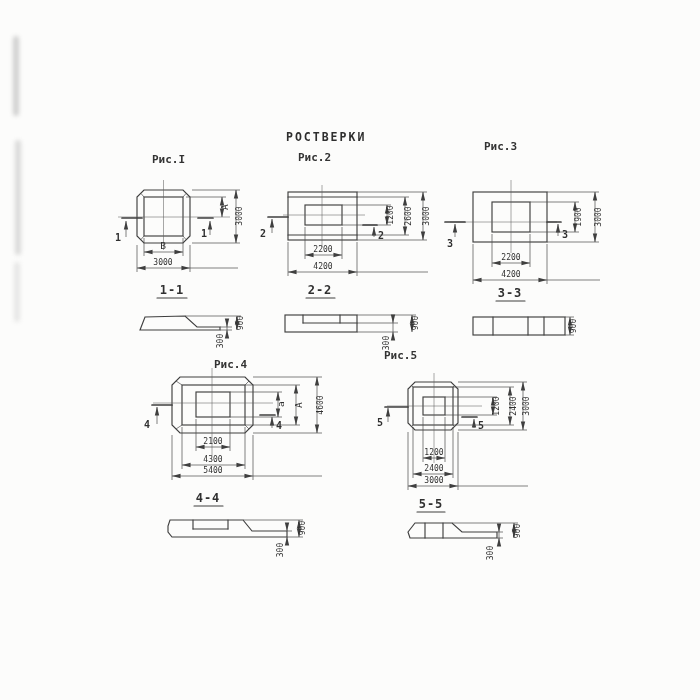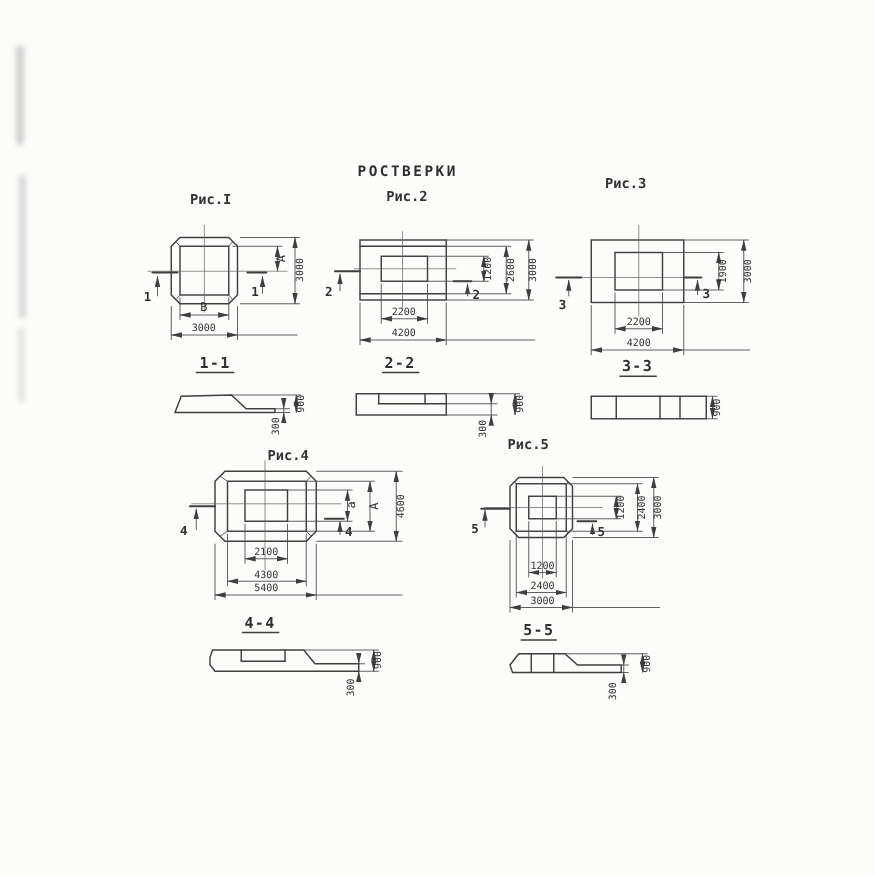--- a/index.html
+++ b/index.html
@@ -32,24 +32,24 @@
     <defs>
       <marker id="ar" viewBox="0 0 10 6" refX="9.5" refY="3" markerWidth="9" markerHeight="5.5" orient="auto-start-reverse" markerUnits="userSpaceOnUse">
         <path d="M0,0.6 L10,3 L0,5.4 Z" fill="#3f3f3f"></path>
       </marker>
     </defs>
   </svg>
 
   <span class="title" style="left:286px;top:130px">РОСТВЕРКИ</span>
 
   <span class="figlab" style="left:152px;top:153px">Рис.I</span>
-  <span class="figlab" style="left:309px;top:151px">Рис.2</span>
+  <span class="figlab" style="left:298px;top:151px">Рис.2</span>
   <span class="figlab" style="left:484px;top:140px">Рис.3</span>
   <span class="figlab" style="left:214px;top:358px">Рис.4</span>
-  <span class="figlab" style="left:406px;top:349px">Рис.5</span>
+  <span class="figlab" style="left:384px;top:349px">Рис.5</span>
 
   <svg style="left:110px;top:175px" width="170" height="110">
     <g>
       <path class="s" d="M34,15 H73 L80,22 V61 L73,68 H34 L27,61 V22 Z"></path>
       <rect class="s" x="34" y="22" width="39" height="39"></rect>
       <path class="t" d="M31,18.5 L34,22 M76,18.5 L73,22 M31,64.5 L34,61 M76,64.5 L73,61"></path>
     </g>
     <g>
       <line class="c" x1="53.5" y1="5" x2="53.5" y2="75"></line>
       <line class="c" x1="8" y1="42" x2="120" y2="42"></line>

